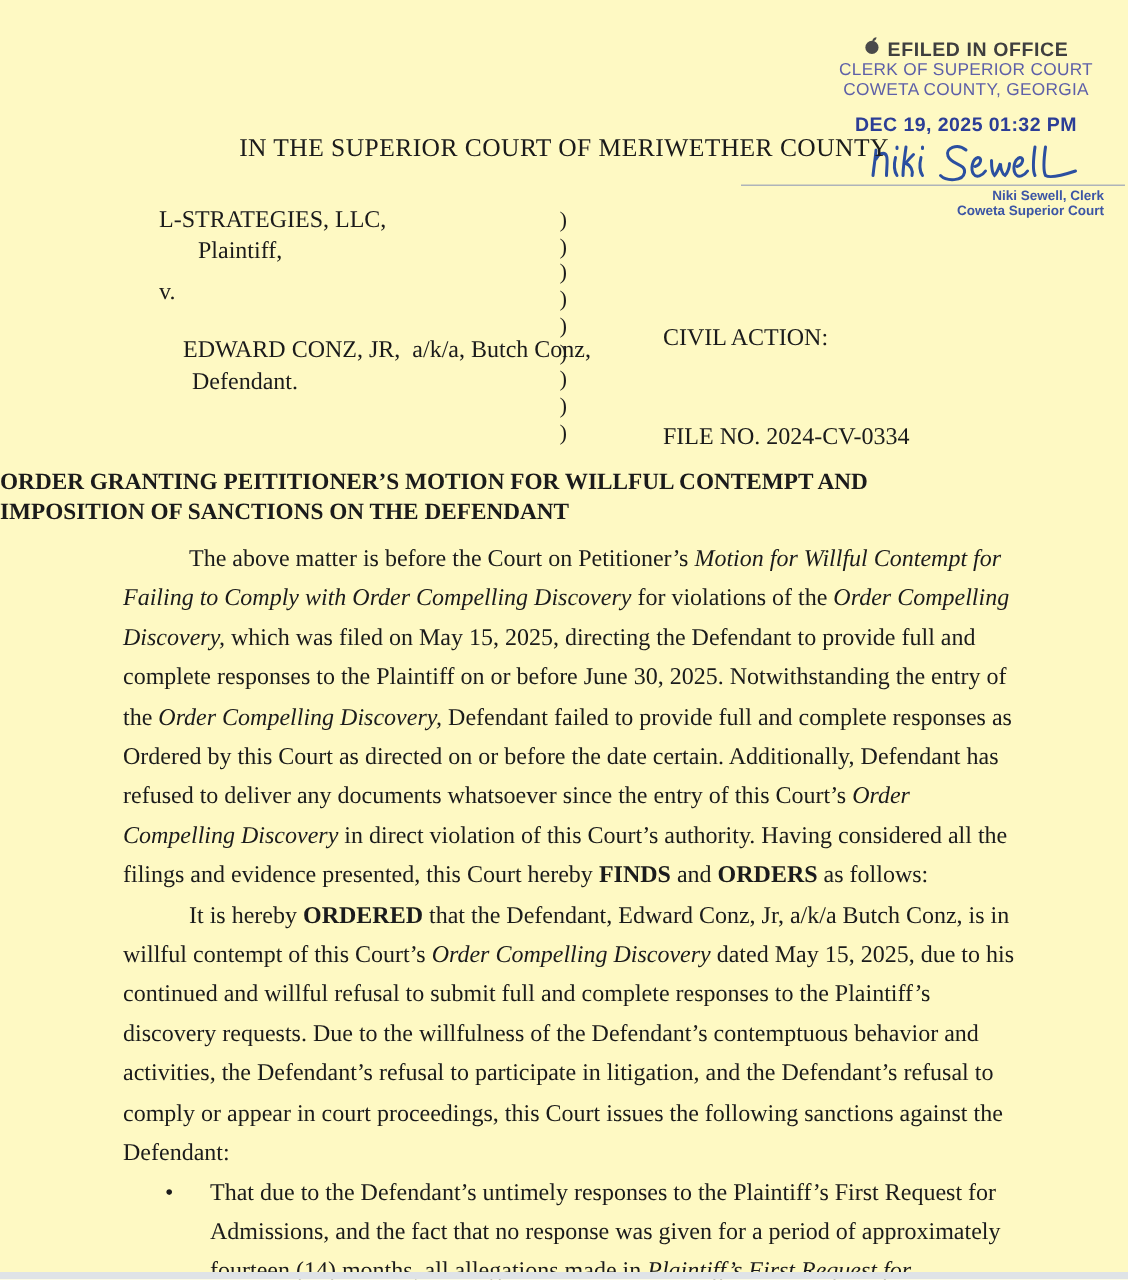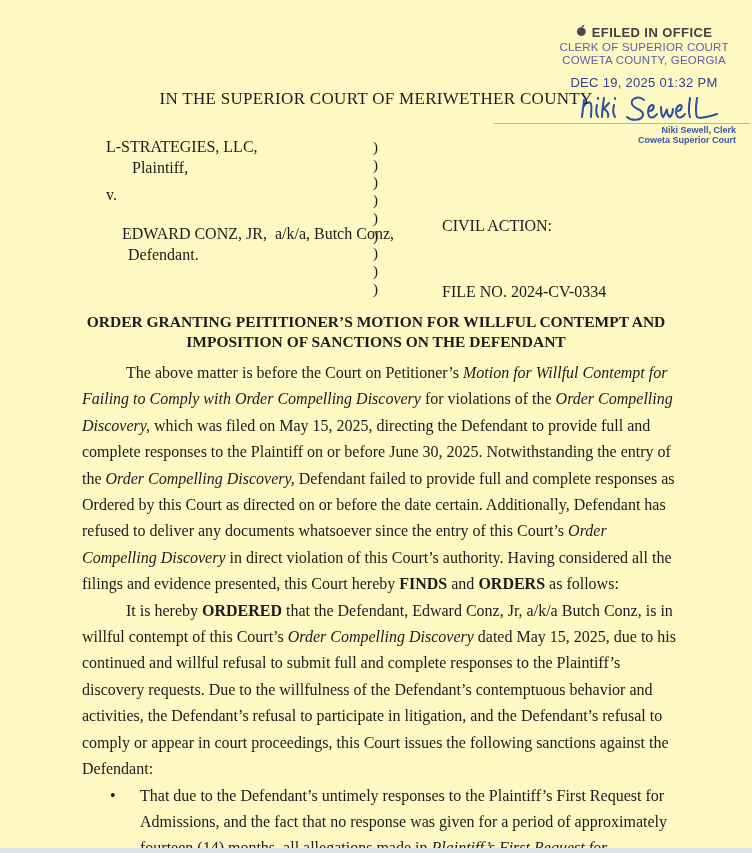--- a/index.html
+++ b/index.html
@@ -17,21 +17,21 @@
     display:flex; align-items:center; justify-content:center; gap:5px;
     font-size:13px; font-weight:bold; color:#3f3f3f; letter-spacing:.4px;
   }
   .stamp-clerk, .stamp-county {
     font-size:11.5px; color:#5e60a8; letter-spacing:.2px; margin-top:1px;
   }
   .stamp-case {
     font-size:21px; font-weight:bold; color:#2c3e96; letter-spacing:.3px; margin-top:1px;
   }
   .stamp-date {
-    font-size:13px; font-weight:normal; color:#2c3e96; margin-top:9px; letter-spacing:.3px;
+    font-size:13px; font-weight:bold; color:#2c3e96; margin-top:9px; letter-spacing:.3px;
   }
   .sig-block { position:relative; height:52px; margin-top:4px; }
   .sig-svg { position:absolute; right:24px; top:-4px; }
   .sig-line { position:absolute; left:-44px; right:0; top:29px; border-top:1px solid #aeb4ba; }
   .sig-text { position:absolute; right:14px; top:31px; text-align:right;
     font-size:9px; font-weight:bold; color:#3c55a5; line-height:10px; }
 
   
   .court-header { position:absolute; top:88px; left:0; width:100%; text-align:center;
     font-size:17px; line-height:22px; letter-spacing:.3px; }
@@ -41,21 +41,21 @@
   .cap-line { position:absolute; white-space:pre;margin-left:24px; }
   .cap-plaintiff   { left:0;   top:0;   }
   .cap-plaintiff-role { left:26px; top:21px; }
   .cap-versus      { left:0;   top:48px; }
   .cap-defendant   { left:16px;   top:87px; }
   .cap-defendant-role { left:22px; top:108px; }
   .paren-column { position:absolute; left:291px; top:1px; font-size:15px; line-height:17.7px; }
   .cap-right { position:absolute; left:360px; top:33px; line-height:22px; white-space:pre; }
 
   
-  .order-title { position:absolute; top:312px; left:0; width:100%; text-align:center;
+  .order-title { position:absolute; top:312px; left:0; width:100%; text-align:left;
     font-weight:bold; font-size:15.5px; line-height:20px; }
 
   
   .body { position:absolute; top:360px; left:82px; width:596px;
     font-size:16px; line-height:26.4px; }
   .body p { margin:0; text-indent:44px; }
   .r-i { font-style:italic; }
   .r-b { font-weight:bold; }
   .bullet-item { position:relative; padding-left:58px; }
   .bullet-item .para { text-indent:0; }

